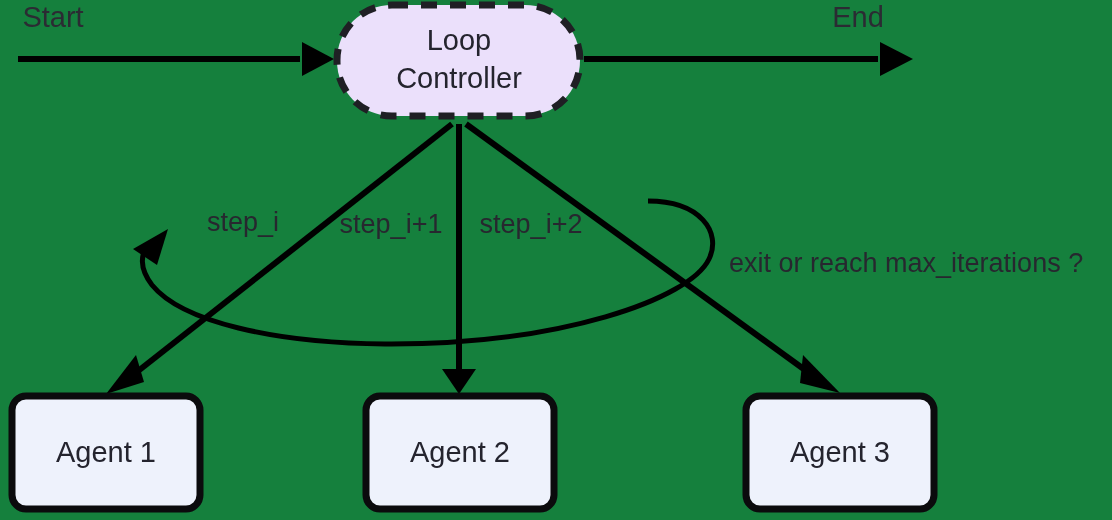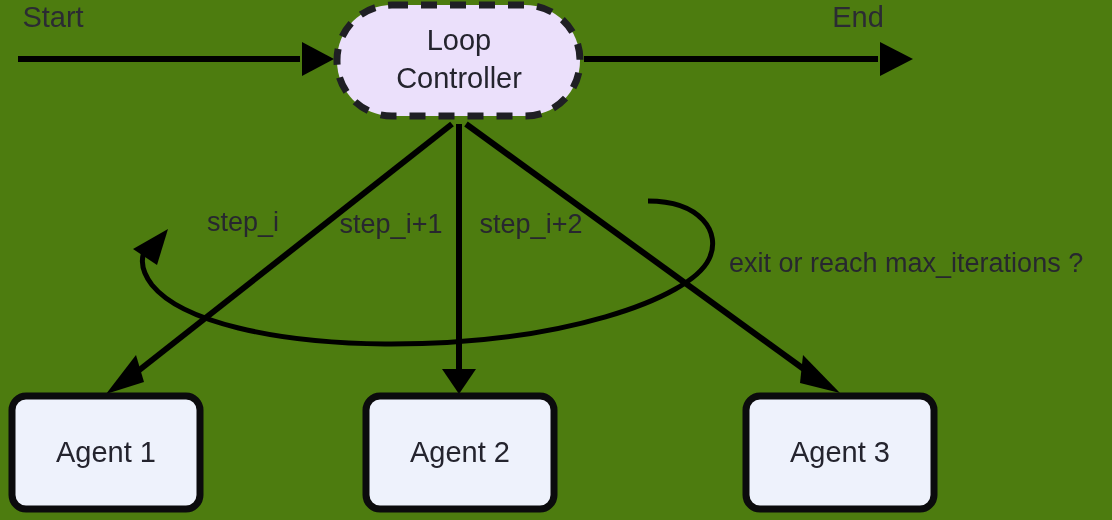--- a/index.html
+++ b/index.html
@@ -4,21 +4,21 @@
 <style>
   html, body {
     margin: 0;
     padding: 0;
     background: #ffffff;
   }
   #diagram-root {
     position: relative;
     width: 1112px;
     height: 520px;
-    background: #4d7c0f;
+    background: #15803d;
     font-family: "Liberation Sans", sans-serif;
     overflow: hidden;
   }
   #diagram-svg {
     position: absolute;
     top: 0;
     left: 0;
     width: 1112px;
     height: 520px;
   }

